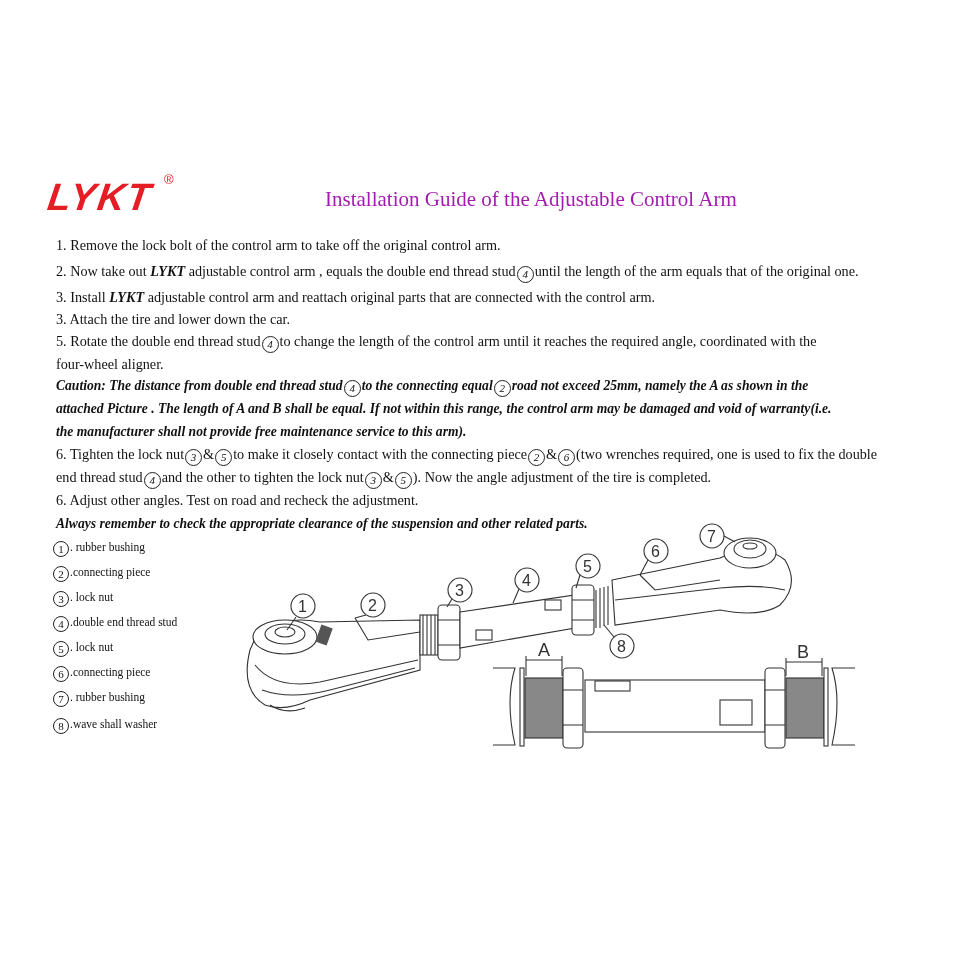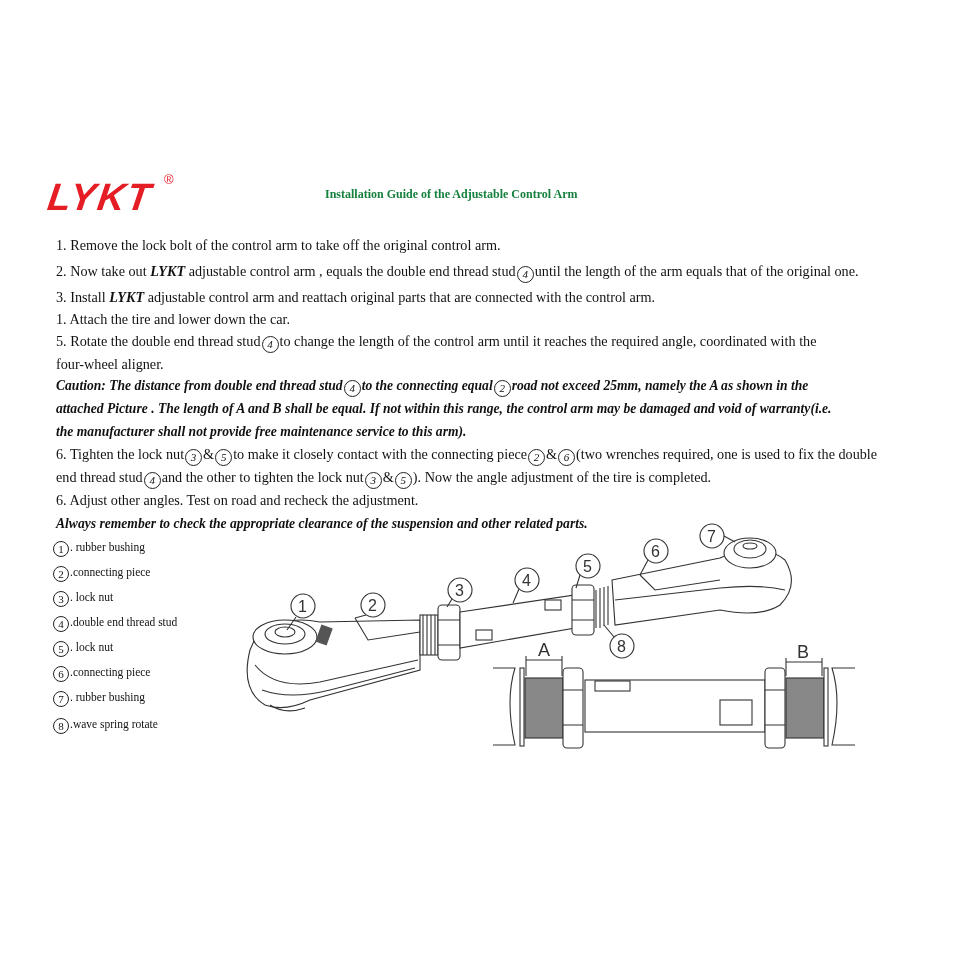--- a/index.html
+++ b/index.html
@@ -2,21 +2,21 @@
 <html><head>
   <meta charset="utf-8">
   <style>
     html, body { margin: 0; padding: 0; background: #ffffff; }
     body { width: 960px; height: 960px; position: relative; overflow: hidden;
            font-family: "Liberation Serif", "DejaVu Serif", serif; color: #111; }
     .logo { position: absolute; left: 48px; top: 178px; font-family: "Liberation Sans", "DejaVu Sans", sans-serif;
             font-weight: bold; font-style: italic; font-size: 38px; color: #e51d24; letter-spacing: 2px;
             transform: skewX(-8deg); line-height: 1; }
     .reg { position: absolute; left: 164px; top: 172px; font-family: "Liberation Sans", sans-serif; font-size: 13px; color: #e51d24; }
-    .title { position: absolute; left: 325px; top: 187px; font-size: 12px; color: #15803d; white-space: nowrap; font-weight: bold; }
+    .title { position: absolute; left: 325px; top: 187px; font-size: 21px; color: #a21caf; white-space: nowrap; }
     .line { position: absolute; left: 56px; font-size: 14.2px; white-space: nowrap; line-height: 1; }
     .b { font-weight: bold; font-style: italic; }
     .caution { font-weight: bold; font-style: italic; font-size: 13.6px; }
     .circ { display: inline-block; width: 15px; height: 15px; border: 1px solid #222; border-radius: 50%;
             font-size: 11px; line-height: 15px; text-align: center; font-style: italic; margin: 0 1px; vertical-align: -2px; font-weight: normal; }
     .caution .circ { font-weight: normal; }
     .legend-item { position: absolute; left: 46px; font-size: 11.5px; white-space: nowrap; margin-left: 7px; }
     .legend-item .circ { width: 14px; height: 14px; line-height: 14px; font-size: 11px; font-style: normal; margin: 0 1px 0 0; }
     svg.diagram { position: absolute; left: 225px; top: 515px; }
   </style>
@@ -30,21 +30,21 @@
 <div class="line" style="top:238px">1. Remove the lock bolt of the control arm to take off the original control arm.</div>
 
 <div class="line" style="top:264px">
   <span>2. Now take out </span><span class="b">LYKT</span><span> adjustable control arm , equals the double end thread stud</span><span class="circ">4</span><span>until the length of the arm equals that of the original one.</span>
 </div>
 
 <div class="line" style="top:290px">
   <span>3. Install </span><span class="b">LYKT</span><span> adjustable control arm and reattach original parts that are connected with the control arm.</span>
 </div>
 
-<div class="line" style="top:312px">1. Attach the tire and lower down the car.</div>
+<div class="line" style="top:312px">3. Attach the tire and lower down the car.</div>
 
 <div class="line" style="top:334px">
   <span>5. Rotate the double end thread stud</span><span class="circ">4</span><span>to change the length of the control arm until it reaches the required angle, coordinated with the</span>
 </div>
 <div class="line" style="top:357px">four-wheel aligner.</div>
 
 <div class="line caution" style="top:379px">
   <span>Caution: The distance from double end thread stud</span><span class="circ">4</span><span>to the connecting equal</span><span class="circ">2</span><span>road not exceed 25mm, namely the A as shown in the</span>
 </div>
 <div class="line caution" style="top:402px">attached Picture . The length of A and B shall be equal. If not within this range, the control arm may be damaged and void of warranty(i.e.</div>
@@ -60,21 +60,21 @@
 <div class="line" style="top:493px">6. Adjust other angles. Test on road and recheck the adjustment.</div>
 <div class="line caution" style="top:517px">Always remember to check the appropriate clearance of the suspension and other related parts.</div>
 
 <div class="legend-item" style="top:541px"><span class="circ">1</span><span>. rubber bushing</span></div>
 <div class="legend-item" style="top:566px"><span class="circ">2</span><span>.connecting piece</span></div>
 <div class="legend-item" style="top:591px"><span class="circ">3</span><span>. lock nut</span></div>
 <div class="legend-item" style="top:616px"><span class="circ">4</span><span>.double end thread stud</span></div>
 <div class="legend-item" style="top:641px"><span class="circ">5</span><span>. lock nut</span></div>
 <div class="legend-item" style="top:666px"><span class="circ">6</span><span>.connecting piece</span></div>
 <div class="legend-item" style="top:691px"><span class="circ">7</span><span>. rubber bushing</span></div>
-<div class="legend-item" style="top:718px"><span class="circ">8</span><span>.wave spring rotate</span></div>
+<div class="legend-item" style="top:718px"><span class="circ">8</span><span>.wave shall washer</span></div>
 
 <svg class="diagram" width="660" height="240" viewBox="225 515 660 240" fill="none" stroke="#333" stroke-width="1.1" font-family="Liberation Sans, sans-serif">
 
   <g>
     <path d="M250 650 Q240 690 265 705 Q285 712 310 700 L420 670 L420 620 L320 622 Q285 615 258 632 Z" fill="#fff"></path>
     <path d="M255 665 Q275 690 320 682 L418 660"></path>
     <path d="M262 690 Q290 700 330 690 L415 668"></path>
     <ellipse cx="285" cy="637" rx="32" ry="17" fill="#fff"></ellipse>
     <ellipse cx="285" cy="634" rx="20" ry="10"></ellipse>
     <ellipse cx="285" cy="632" rx="10" ry="5"></ellipse>

